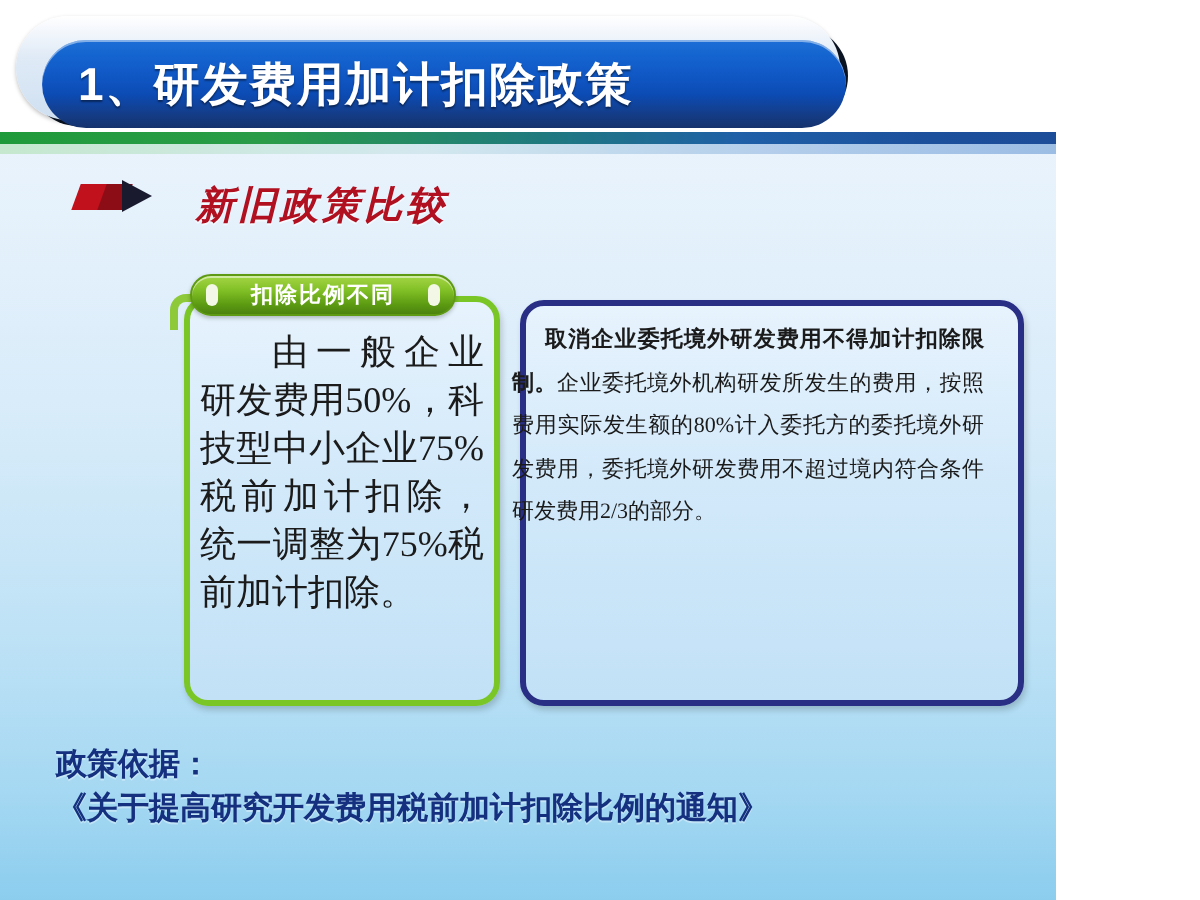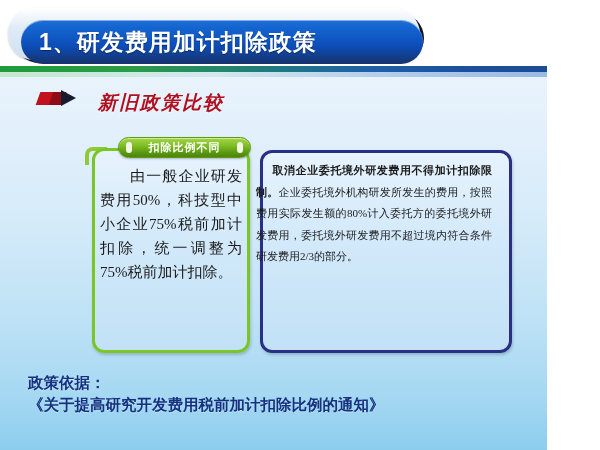--- a/index.html
+++ b/index.html
@@ -20,21 +20,20 @@
     overflow: hidden;
     background: linear-gradient(to bottom,
         #ffffff 0%,
         #fafcff 12%,
         #e9f3fc 16%,
         #e2f0fb 30%,
         #d6ebf9 48%,
         #bfe2f6 70%,
         #a5d8f2 88%,
         #8ccdee 100%);
-    padding-left: 19px;
   }
 
   
   .header-zone {
     position: absolute;
     left: 0;
     top: 0;
     width: 600px;
     height: 66px;
     background: #ffffff;
@@ -199,21 +198,21 @@
     border-radius: 11px;
     height: 19px;
     color: #ffffff;
     font-size: 11px;
     font-weight: bold;
     letter-spacing: 1px;
     font-family: "Liberation Sans", "DejaVu Sans", sans-serif;
     white-space: nowrap;
   }
   .tag-green {
-    left: 118px;
+    left: 95px;
     top: 137px;
     width: 131px;
     background: linear-gradient(to bottom, #a4d645 0%, #7fbe24 40%, #5c9a12 75%, #4c8310 100%);
     border: 1px solid #5f9a14;
     box-shadow: inset 0 1px 0 rgba(255,255,255,0.5), 0 1px 2px rgba(0,0,0,0.25);
     text-align: center;
   }
   .tag-blue {
     left: 331px;
     top: 137px;
@@ -239,21 +238,21 @@
   .box-text {
     position: absolute;
     box-sizing: border-box;
     color: #1b1b1b;
     font-family: "Liberation Serif", "DejaVu Serif", serif;
   }
   .text-left {
     left: 100px;
     top: 164px;
     width: 142px;
-    font-size: 15px;
+    font-size: 18px;
     line-height: 24px;
     text-indent: 2em;
     text-align: justify;
     letter-spacing: 0px;
   }
   .text-right {
     left: 256px;
     top: 160px;
     width: 236px;
     font-size: 11px;

